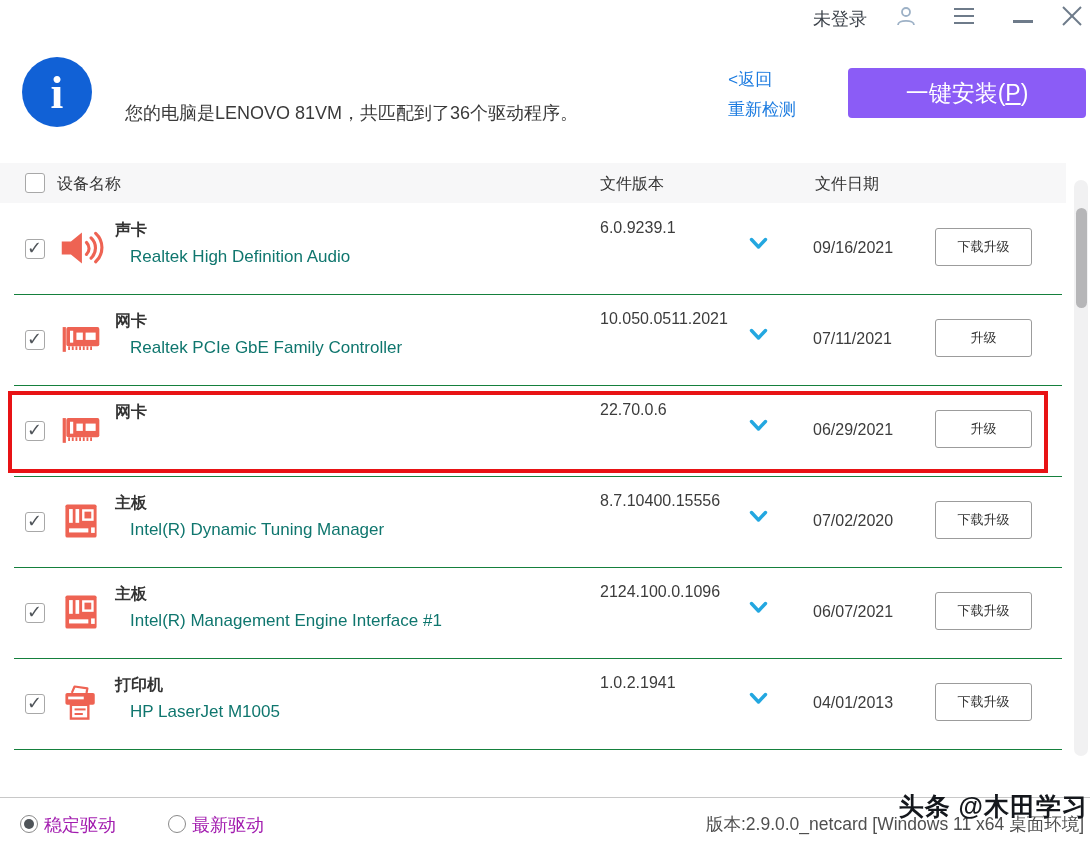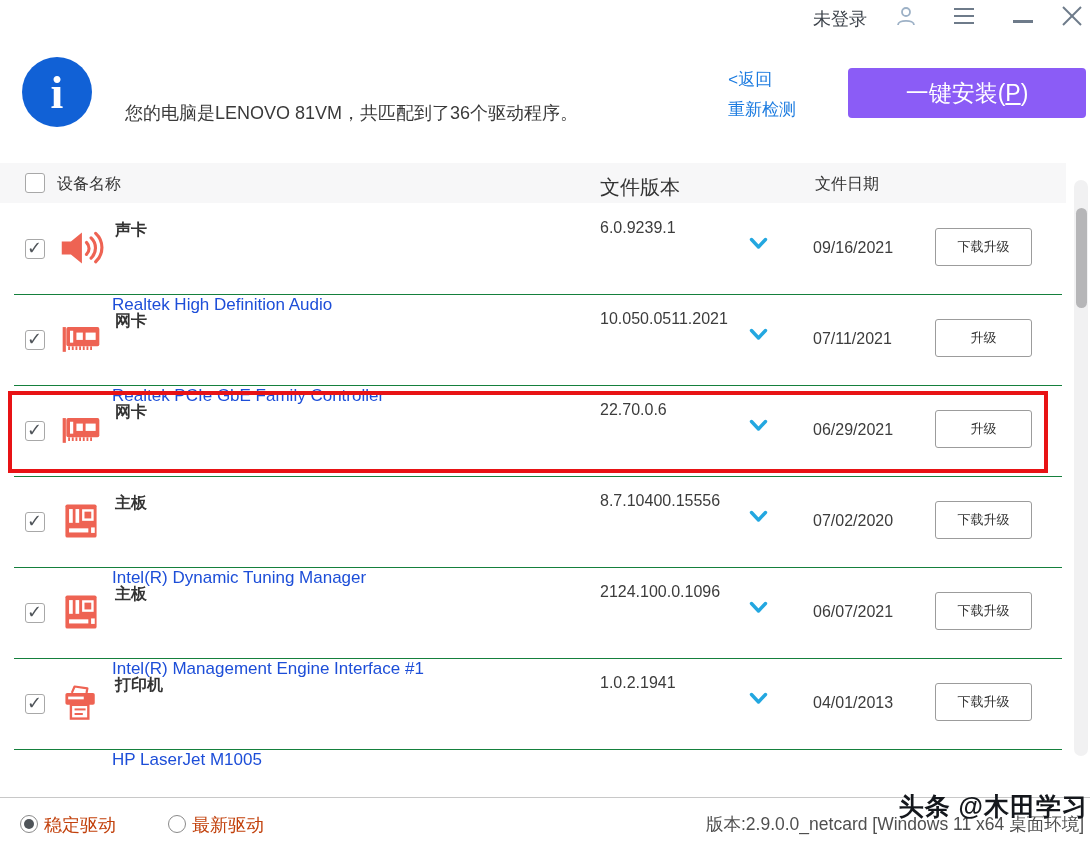--- a/index.html
+++ b/index.html
@@ -23,35 +23,35 @@
   .link-stack{position:absolute;left:728px;top:66px;width:86px;text-align:left;font-family:Liberation Mono, monospace;}
   .blue-link{display:block;color:#1b7be0;font-size:17px;line-height:30px;text-decoration:none;cursor:pointer;}
   .install-btn{position:absolute;left:848px;top:68px;width:238px;height:50px;background:#8b5cf6;
     border:none;border-radius:4px;color:#fff;font-size:23px;cursor:pointer;
     display:flex;align-items:center;justify-content:center;font-family:inherit;}
   .install-btn .key{text-decoration:underline;}
 
   
   .thead{position:absolute;left:0;top:163px;width:1066px;height:40px;background:#f7f7f8;}
   .thead .h-device{position:absolute;left:57px;top:11px;font-size:16px;color:#333;}
-  .thead .h-version{position:absolute;left:600px;top:11px;font-size:20px;color:#333;}
+  .thead .h-version{position:absolute;left:600px;top:11px;font-size:16px;color:#333;}
   .thead .h-date{position:absolute;left:815px;top:11px;font-size:16px;color:#333;}
 
   
   .checkbox{position:absolute;width:18px;height:18px;border:1px solid #a8a8a8;border-radius:3px;
     background:#fff;cursor:pointer;}
   .checkbox.checked::after{content:"✓";position:absolute;left:1px;top:-3px;font-size:18px;
     font-weight:700;color:#4f5459;}
 
   
   .row{position:absolute;left:14px;width:1048px;height:91px;border-bottom:1px solid #15803d;}
   .row .checkbox{left:11px;top:36px;}
   .row .dev-icon{position:absolute;left:44px;top:23px;}
   .row .dev-type{position:absolute;left:101px;top:17px;font-size:16px;font-weight:700;color:#333;}
-  .row .dev-name{position:absolute;left:98px;top:44px;font-size:17px;color:#1d4ed8;margin-top:48px;}
+  .row .dev-name{position:absolute;left:116px;top:44px;font-size:17px;color:#0f766e;}
   .row .dev-version{position:absolute;left:586px;top:16px;font-size:16px;color:#3c3c3c;}
   .row .chevron{position:absolute;left:735px;top:33px;cursor:pointer;}
   .row .dev-date{position:absolute;left:799px;top:36px;font-size:16px;color:#3c3c3c;}
   .row .action-btn{position:absolute;left:921px;top:25px;width:97px;height:38px;background:#fff;
     border:1px solid #9c9c9c;border-radius:3px;font-size:13px;color:#333;cursor:pointer;
     font-family:Liberation Sans, sans-serif;}
 
   
   .annotation{position:absolute;left:8px;top:391px;width:1032px;height:74px;
     border:4px solid #e81315;z-index:20;pointer-events:none;}
@@ -61,21 +61,21 @@
     background:#f1f1f2;border-radius:7px;}
   .scroll-thumb{position:absolute;left:1.5px;top:28px;width:11px;height:100px;
     background:#b6b6b8;border-radius:6px;cursor:pointer;}
 
   
   .foot-line{position:absolute;left:0;top:797px;width:1090px;height:1px;background:#c8c8c8;}
   .radio{position:absolute;width:16px;height:16px;border:1px solid #8a8a8a;border-radius:50%;
     background:#fff;cursor:pointer;}
   .radio.selected::after{content:"";position:absolute;left:3px;top:3px;width:10px;height:10px;
     border-radius:50%;background:#4f5459;}
-  .radio-label{position:absolute;font-size:18px;color:#c2410c;cursor:pointer;}
+  .radio-label{position:absolute;font-size:18px;color:#a21caf;cursor:pointer;}
   .r1{left:20px;top:815px;}  .r1l{left:44px;top:813px;}
   .r2{left:168px;top:815px;} .r2l{left:192px;top:813px;}
   .version-info{position:absolute;right:6px;top:812px;font-size:17.5px;color:#4f4f4f;white-space:nowrap;}
   .watermark{position:absolute;right:2px;top:790px;font-size:25px;font-weight:700;color:#14171c;
     white-space:nowrap;z-index:30;letter-spacing:1px;}
 </style>
 </head>
 <body>
 
 <div class="app">

